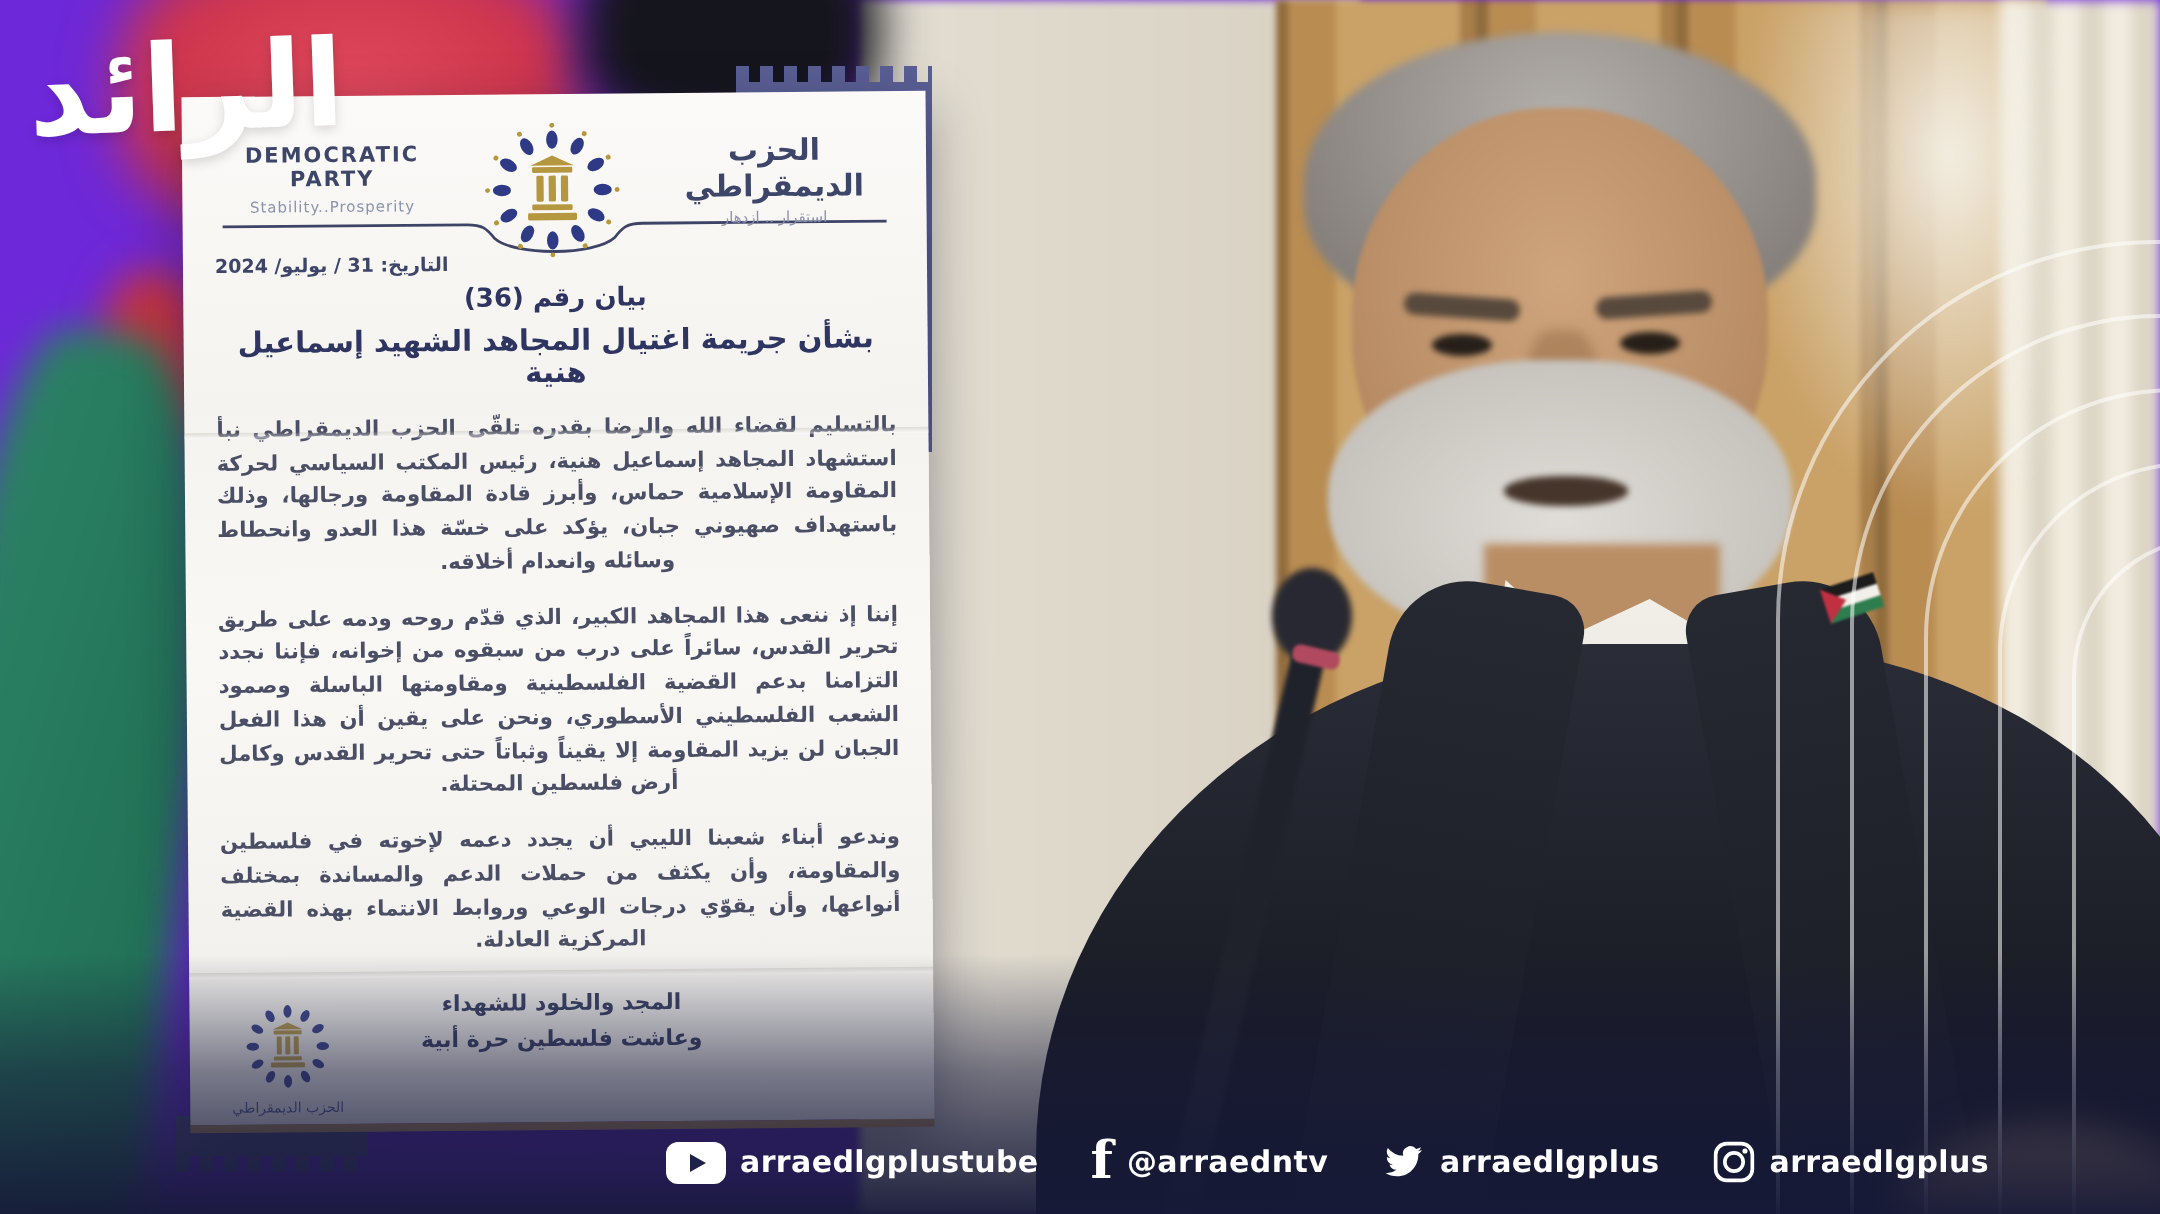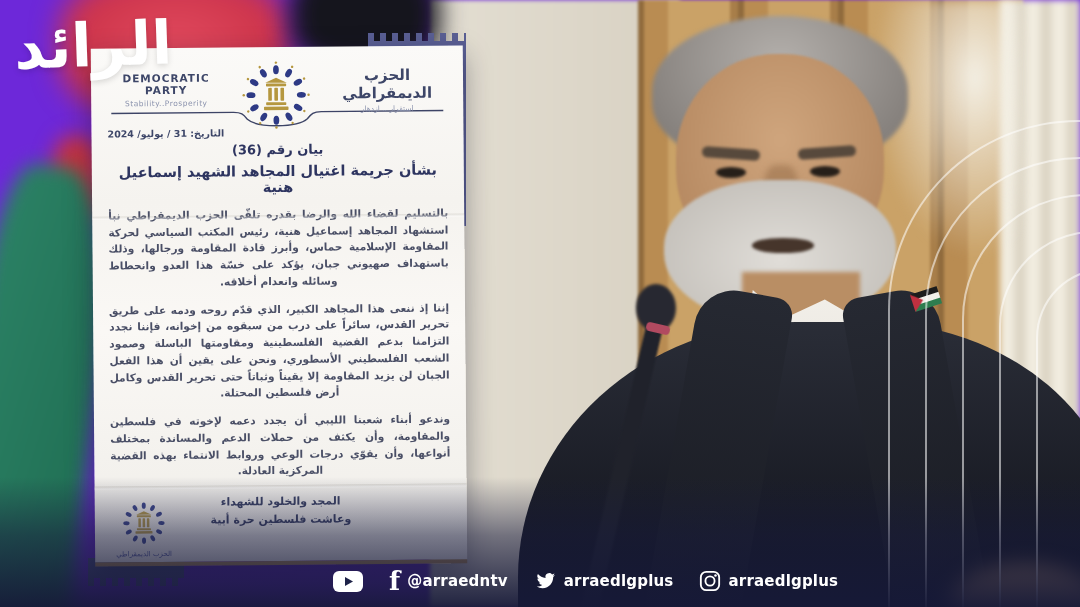--- a/index.html
+++ b/index.html
@@ -258,20 +258,21 @@
   <div class="bottom-fade"></div>
   <div class="social-bar">
 
     <div class="social-item">
       <span class="icon-wrap">
         <svg width="30" height="21" viewBox="0 0 30 21">
             <rect x="0" y="0" width="30" height="21" rx="6" fill="#ffffff"></rect>
             <path d="M12 6 L20 10.5 L12 15 Z" fill="#1e2248"></path>
           </svg>
       </span>
+      <span class="handle">arraedlgplustube</span>
     </div>
 
     <div class="social-item">
       <span class="icon-wrap fb-glyph">f</span>
       <span class="handle">@arraedntv</span>
     </div>
 
     <div class="social-item">
       <span class="icon-wrap">
         <svg width="23" height="20" viewBox="0 0 24 24" fill="#ffffff">

